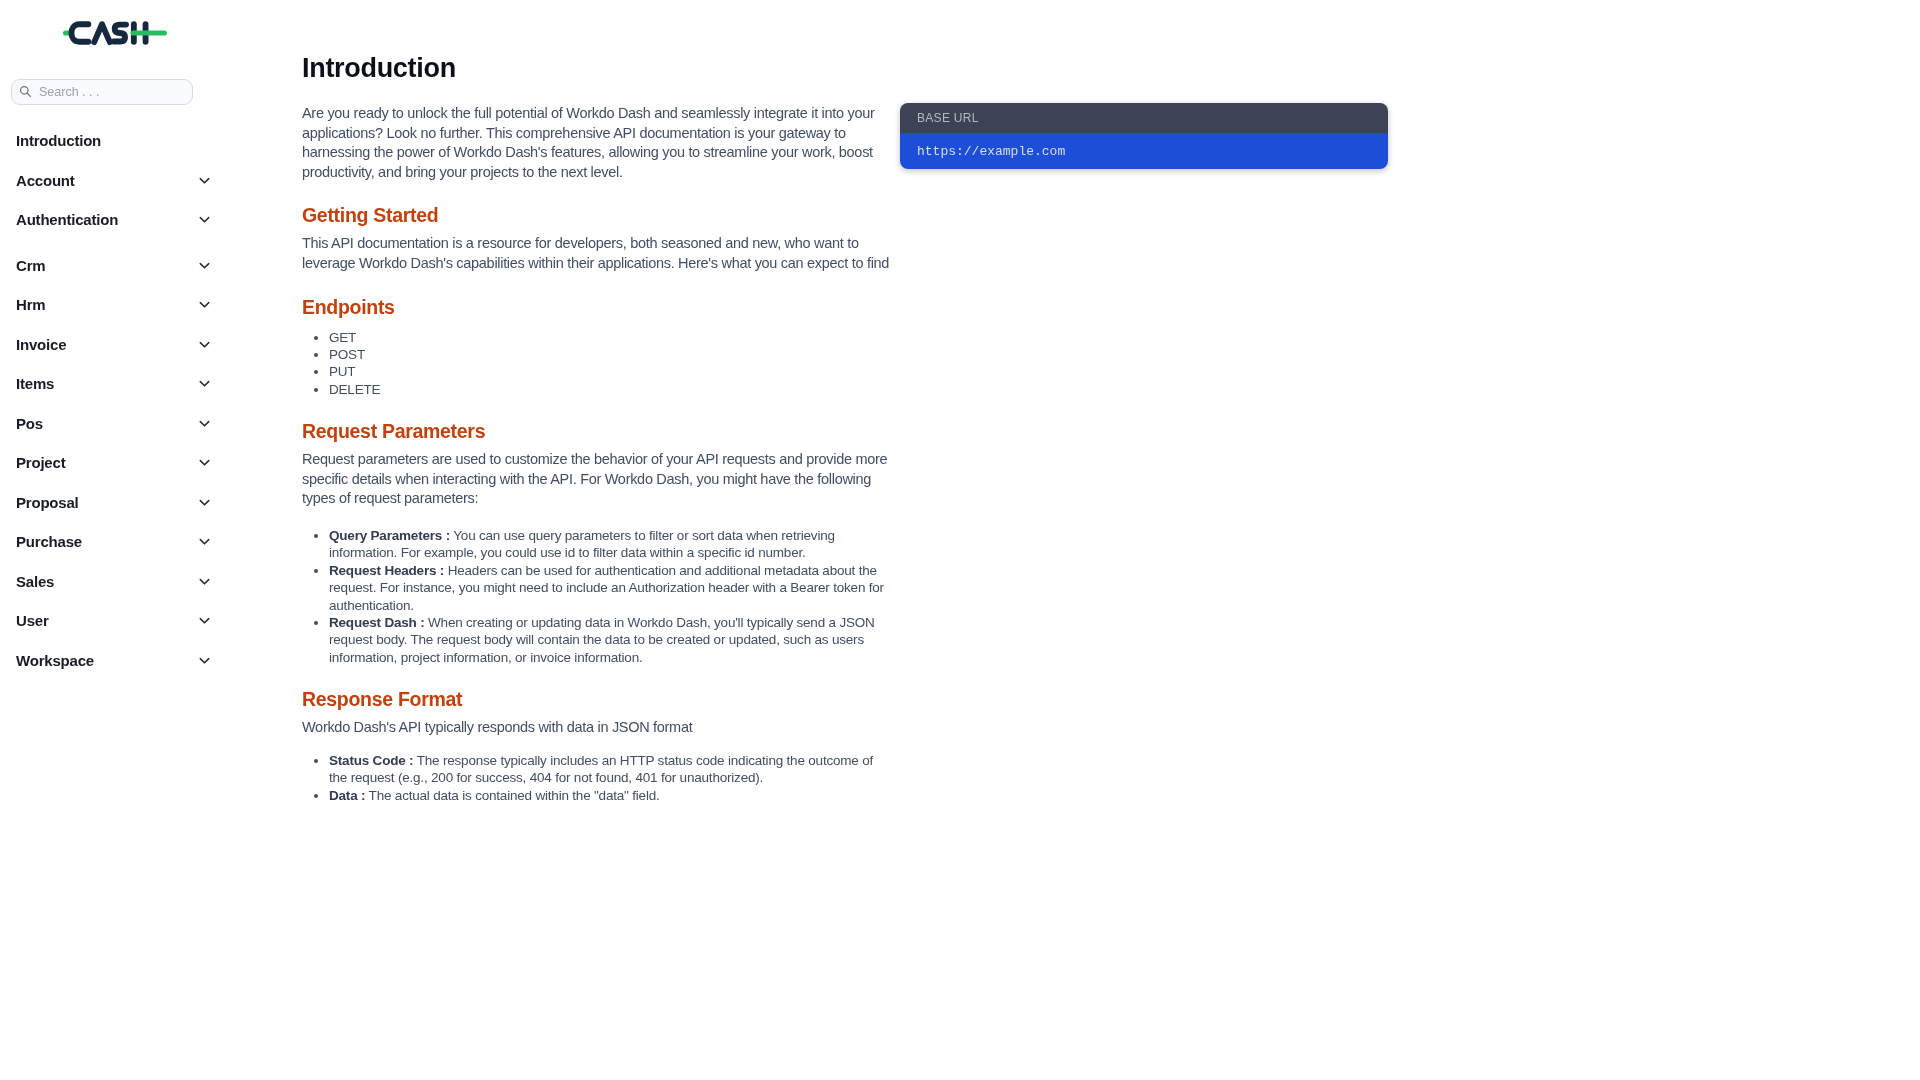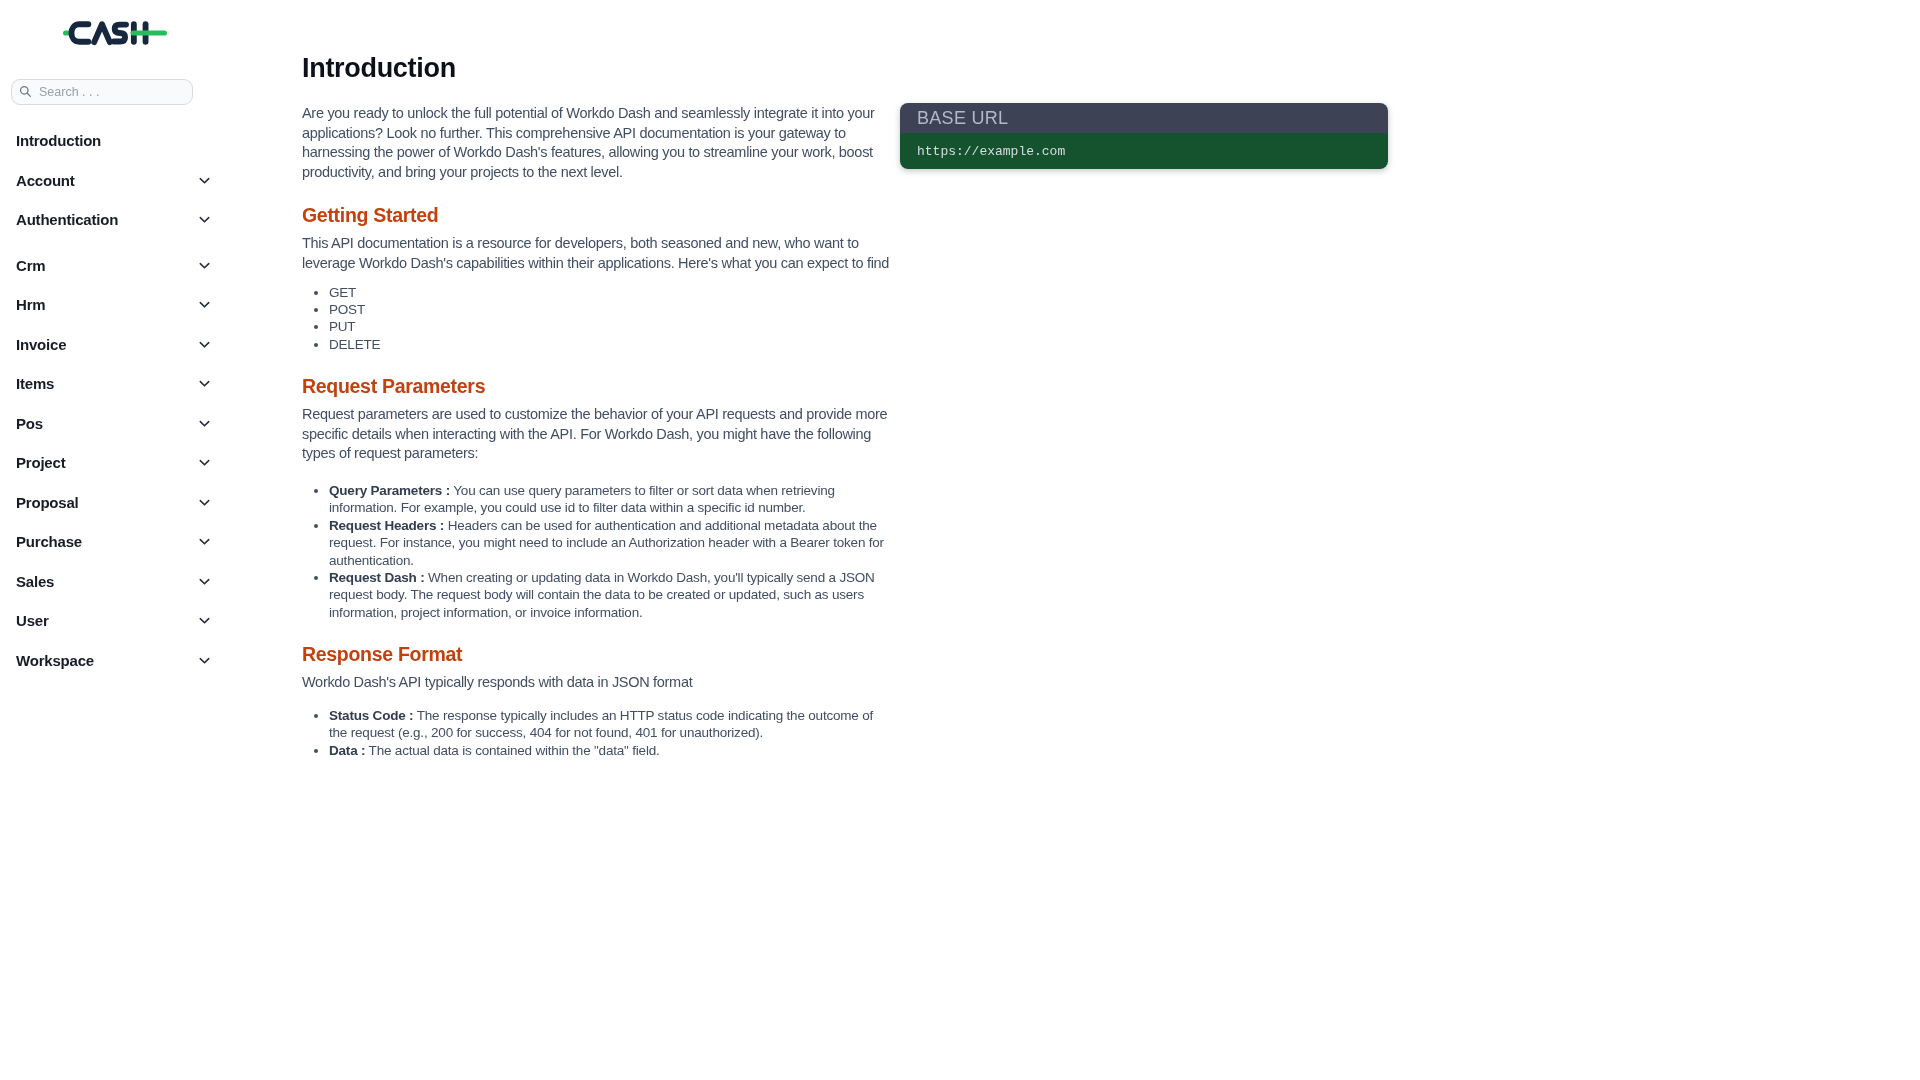--- a/index.html
+++ b/index.html
@@ -120,27 +120,27 @@
     border-radius: 8px;
     overflow: hidden;
     box-shadow: 0 2px 6px rgba(20,25,40,0.25);
   }
   .baseurl-header {
     height: 30px;
     background: #3d4355;
     display: flex;
     align-items: center;
     padding: 0 17px;
-    font-size: 18px;
+    font-size: 12px;
     letter-spacing: 0.3px;
     color: #b3b9c6;
   }
   .baseurl-body {
     height: 36px;
-    background: #14532d;
+    background: #1d4ed8;
     display: flex;
     align-items: center;
     padding: 0 17px;
     font-family: "Liberation Mono", "DejaVu Sans Mono", monospace;
     font-size: 13px;
     color: #d9dce4;
   }
 </style>
 </head>
 <body>
@@ -260,20 +260,21 @@
 
 <main class="content">
 
   <h1 class="page-title">Introduction</h1>
 
   <p style="margin-top:20px;">Are you ready to unlock the full potential of Workdo Dash and seamlessly integrate it into your applications? Look no further. This comprehensive API documentation is your gateway to harnessing the power of Workdo Dash's features, allowing you to streamline your work, boost productivity, and bring your projects to the next level.</p>
 
   <h2 class="section-heading">Getting Started</h2>
   <p style="margin-top:7px;">This API documentation is a resource for developers, both seasoned and new, who want to leverage Workdo Dash's capabilities within their applications. Here's what you can expect to find</p>
 
+  <h2 class="section-heading">Endpoints</h2>
   <ul>
     <li>GET</li>
     <li>POST</li>
     <li>PUT</li>
     <li>DELETE</li>
   </ul>
 
   <h2 class="section-heading">Request Parameters</h2>
   <p style="margin-top:7px;">Request parameters are used to customize the behavior of your API requests and provide more specific details when interacting with the API. For Workdo Dash, you might have the following types of request parameters:</p>
   <ul style="margin-top:18px;">

